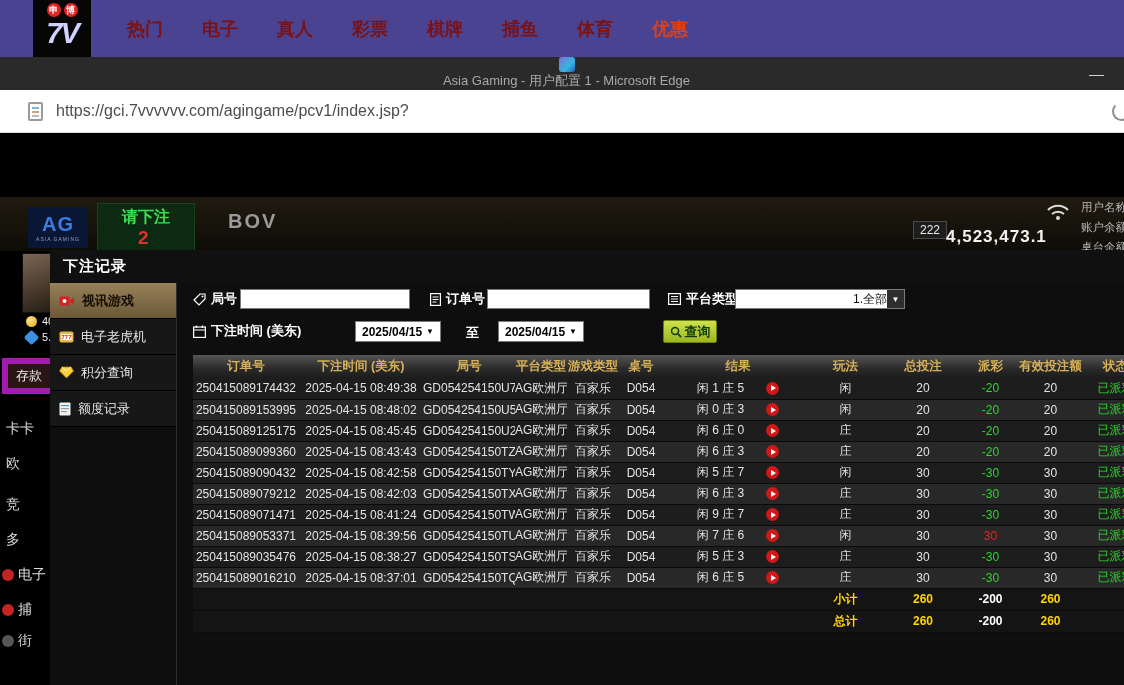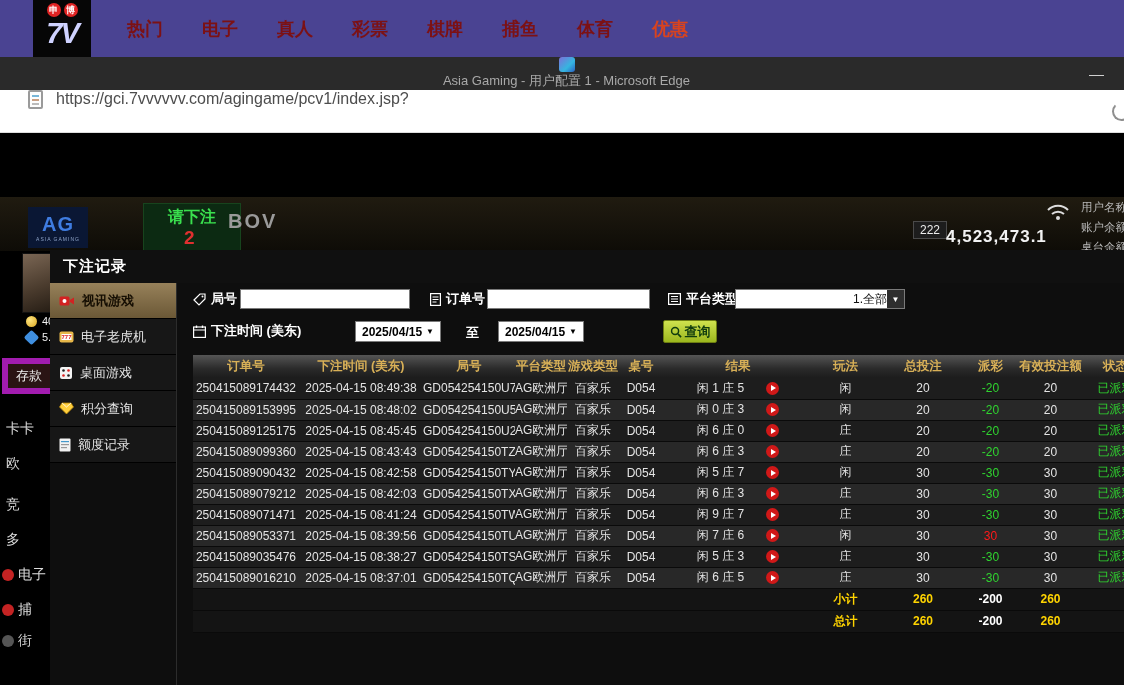--- a/index.html
+++ b/index.html
@@ -18,36 +18,36 @@
   .nav-item.hl { color:#d8431f; }
 
   
   .edge-titlebar { position:absolute; top:57px; left:0; width:1124px; height:33px; background:#2a2a2a; display:flex; align-items:center;flex-direction:column; }
   .edge-favicon { width:16px; height:16px; border-radius:3px; margin-left:10px;
     background:linear-gradient(135deg,#7d6fd8 0%,#35b6e0 60%,#2b62c4 100%); }
   .edge-title { color:#a9a9a9; font-size:13px; margin-left:9px; }
   .win-min { position:absolute; right:12px; top:0; height:33px; display:flex; align-items:center; color:#d0d0d0; font-size:15px; padding:0 8px; cursor:pointer; }
 
   
-  .edge-urlbar { position:absolute; top:90px; left:0; width:1124px; height:43px; background:#ffffff; border-bottom:1px solid #dedede; display:flex; align-items:flex-start; }
+  .edge-urlbar { position:absolute; top:90px; left:0; width:1124px; height:43px; background:#ffffff; border-bottom:1px solid #dedede; display:flex; align-items:center; }
   .page-icon { margin-left:28px; width:15px; height:19px; border:2px solid #9a9a9a; border-radius:2px; position:relative; background:#fdfdfd; flex:0 0 auto; }
   .page-icon::before { content:""; position:absolute; left:2px; top:3px; width:7px; height:2px; background:#79b7d8; box-shadow:0 4px 0 #c9a084, 0 8px 0 #bbb; }
   .url-text { margin-left:13px; color:#4d4d4d; font-size:16px; white-space:nowrap; }
   .refresh-icon { position:absolute; right:-7px; top:12px; width:19px; height:19px; border:2px solid #8f8f8f; border-radius:50%; border-top-color:transparent; }
 
   
   .page { position:absolute; top:133px; left:0; width:1124px; height:552px; background:#000; overflow:hidden; }
 
   
   .scene-strip { position:absolute; top:64px; left:0; width:1124px; height:54px; background:linear-gradient(#201b10,#0e0c07); }
   .ag-logo { position:absolute; left:28px; top:74px; width:60px; height:41px; background:#0a1734; display:flex; flex-direction:column; align-items:center; justify-content:center; }
   .ag-logo .ag-big { font-size:20px; font-weight:bold; color:#e8ecf5; letter-spacing:1px; line-height:1; }
   .ag-logo .ag-big span { color:#3f7ce0; }
   .ag-logo .ag-sub { font-size:5px; color:#8fa4c8; letter-spacing:1px; margin-top:2px; }
-  .bet-box { position:absolute; left:97px; top:70px; width:98px; height:48px; background:#0c2a12; border:1px solid #17441d;margin-left:46px; }
+  .bet-box { position:absolute; left:97px; top:70px; width:98px; height:48px; background:#0c2a12; border:1px solid #17441d; }
   .bet-prompt { color:#3ae04e; font-size:16px; font-weight:bold; text-align:center; margin-top:3px; }
   .bet-count { color:#e03030; font-size:19px; font-weight:bold; margin-left:40px; line-height:1.1; }
   .bov { position:absolute; left:228px; top:77px; color:#9a9a9a; font-size:20px; font-weight:bold; letter-spacing:2px; }
   .chip-box { position:absolute; left:913px; top:88px; background:#1d1d1d; border:1px solid #4a4a4a; color:#ececec; font-size:12px; padding:1px 6px; }
   .big-balance { position:absolute; left:946px; top:94px; color:#f2f2f2; font-size:17px; font-weight:bold; letter-spacing:1px; }
   .wifi { position:absolute; left:1046px; top:70px; }
   .acct-labels { position:absolute; left:1081px; top:64px; }
   .acct-label { color:#b9b9b9; font-size:11.5px; line-height:20px; white-space:nowrap; }
   .dealer { position:absolute; left:22px; top:120px; width:40px; height:60px; background:linear-gradient(160deg,#7a6654 0%,#4a3b2d 55%,#221a12 100%); border:1px solid #111; }
   .coin-row { position:absolute; left:26px; display:flex; align-items:center; gap:5px; }
@@ -220,30 +220,20 @@
             </svg>
           <span>视讯游戏</span>
         </div>
         <div class="menu-item">
           <svg width="15" height="14" viewBox="0 0 15 14">
               <rect x="0.5" y="1.5" width="14" height="11" rx="2" fill="#e8b84a"></rect>
               <rect x="2.5" y="4" width="10" height="6" fill="#fff"></rect>
               <text x="7.5" y="9" font-size="6" fill="#d22" text-anchor="middle" font-weight="bold">777</text>
             </svg>
           <span>电子老虎机</span>
-        </div>
-        <div class="menu-item">
-          <svg width="14" height="14" viewBox="0 0 14 14">
-              <rect x="1" y="1" width="12" height="12" rx="2" fill="#f4f4f4"></rect>
-              <circle cx="4.5" cy="4.5" r="1.3" fill="#222"></circle>
-              <circle cx="9.5" cy="9.5" r="1.3" fill="#222"></circle>
-              <circle cx="9.5" cy="4.5" r="1.3" fill="#d22"></circle>
-              <circle cx="4.5" cy="9.5" r="1.3" fill="#d22"></circle>
-            </svg>
-          <span>桌面游戏</span>
         </div>
         <div class="menu-item">
           <svg width="15" height="13" viewBox="0 0 15 13">
               <path d="M3 1 h9 l2.5 4 -7 7 L0.5 5 Z" fill="#ffcf3d" stroke="#b8860b" stroke-width="0.8"></path>
               <path d="M3 1 l4.5 4 4.5 -4" fill="none" stroke="#fff" stroke-width="0.8"></path>
             </svg>
           <span>积分查询</span>
         </div>
         <div class="menu-item">
           <svg width="12" height="14" viewBox="0 0 12 14">

